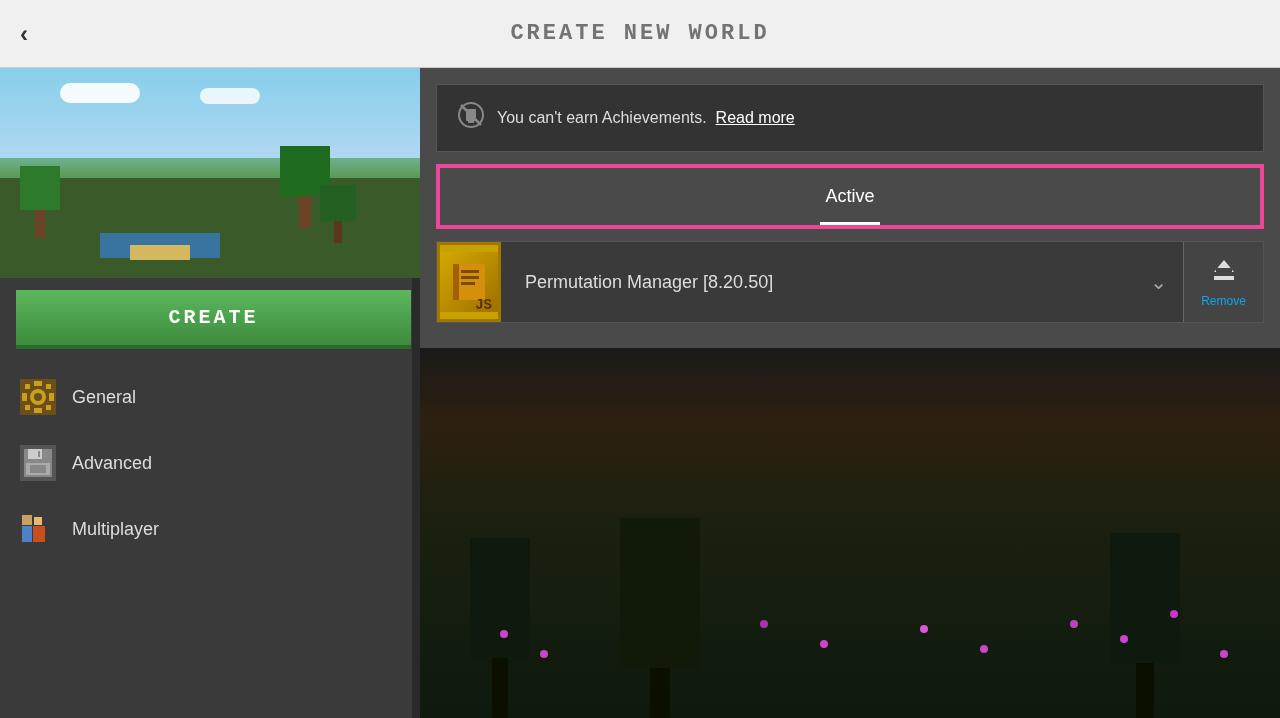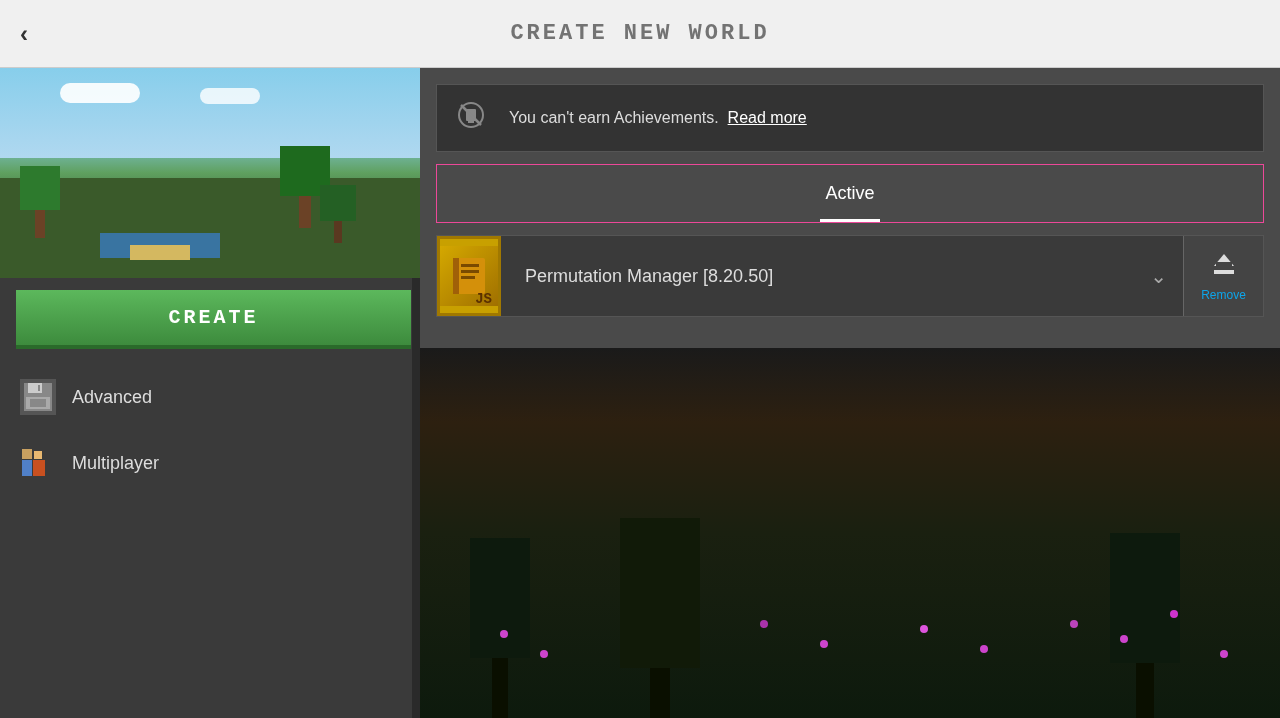--- a/index.html
+++ b/index.html
@@ -219,21 +219,21 @@
       flex-direction: column;
       gap: 12px;
     }
 
     
     .achievement-warning {
       background: #333;
       border: 1px solid #555;
       display: flex;
       align-items: center;
-      gap: 24px;
+      gap: 12px;
       padding: 16px 20px;
     }
 
     .achievement-icon {
       font-size: 22px;
       color: #aaa;
     }
 
     .achievement-text {
       font-size: 16px;
@@ -242,21 +242,21 @@
 
     .achievement-link {
       color: #fff;
       text-decoration: underline;
       cursor: pointer;
     }
 
     
     .tabs {
       display: flex;
-      border: 1px solid #ec4899;
+      border: 4px solid #ec4899;
     }
 
     .tab {
       flex: 1;
       padding: 18px;
       text-align: center;
       font-size: 18px;
       color: #ddd;
       cursor: pointer;
       background: #555;
@@ -420,20 +420,41 @@
           <div style="width:8px;height:22px;background:#5a3820;margin:0 auto;"></div>
         </div>
       </div>
     </div>
 
     <button class="create-btn">CREATE</button>
 
 
     <div class="nav-items">
 
+      <div class="nav-item">
+        <div class="nav-icon">
+          <svg width="36" height="36" viewBox="0 0 36 36">
+            <rect width="36" height="36" fill="#6b4e1a"></rect>
+
+            <rect x="14" y="2" width="8" height="5" fill="#c8a020"></rect>
+            <rect x="14" y="29" width="8" height="5" fill="#c8a020"></rect>
+            <rect x="2" y="14" width="5" height="8" fill="#c8a020"></rect>
+            <rect x="29" y="14" width="5" height="8" fill="#c8a020"></rect>
+
+            <rect x="5" y="5" width="5" height="5" fill="#c8a020"></rect>
+            <rect x="26" y="5" width="5" height="5" fill="#c8a020"></rect>
+            <rect x="5" y="26" width="5" height="5" fill="#c8a020"></rect>
+            <rect x="26" y="26" width="5" height="5" fill="#c8a020"></rect>
+
+            <circle cx="18" cy="18" r="8" fill="#c8a020"></circle>
+            <circle cx="18" cy="18" r="4" fill="#6b4e1a"></circle>
+          </svg>
+        </div>
+        <span class="nav-label">General</span>
+      </div>
 
       <div class="nav-item">
         <div class="nav-icon">
           <svg width="36" height="36" viewBox="0 0 36 36">
             <rect width="36" height="36" fill="#555"></rect>
 
             <rect x="4" y="4" width="28" height="28" fill="#888"></rect>
             <rect x="8" y="4" width="14" height="10" fill="#ccc"></rect>
             <rect x="18" y="6" width="2" height="6" fill="#888"></rect>
             <rect x="6" y="18" width="24" height="12" fill="#aaa"></rect>

